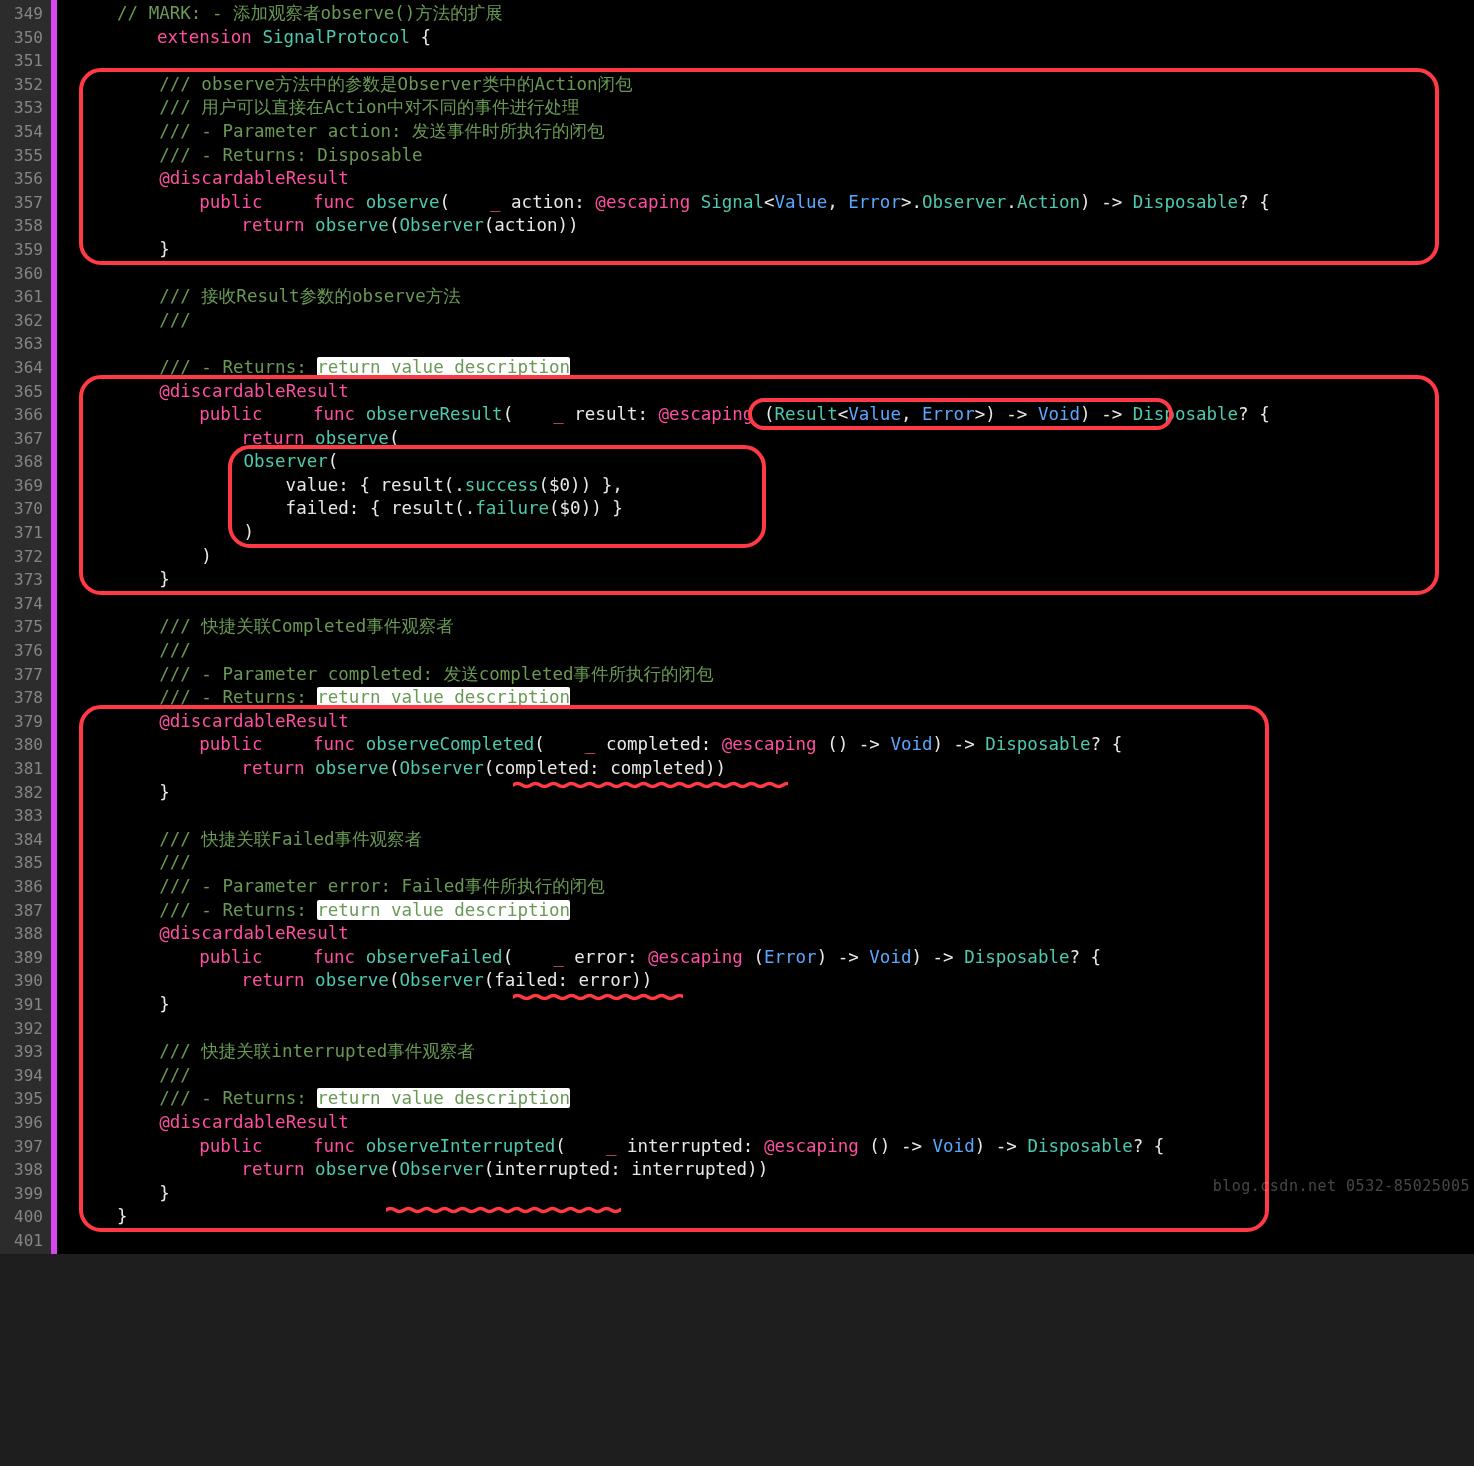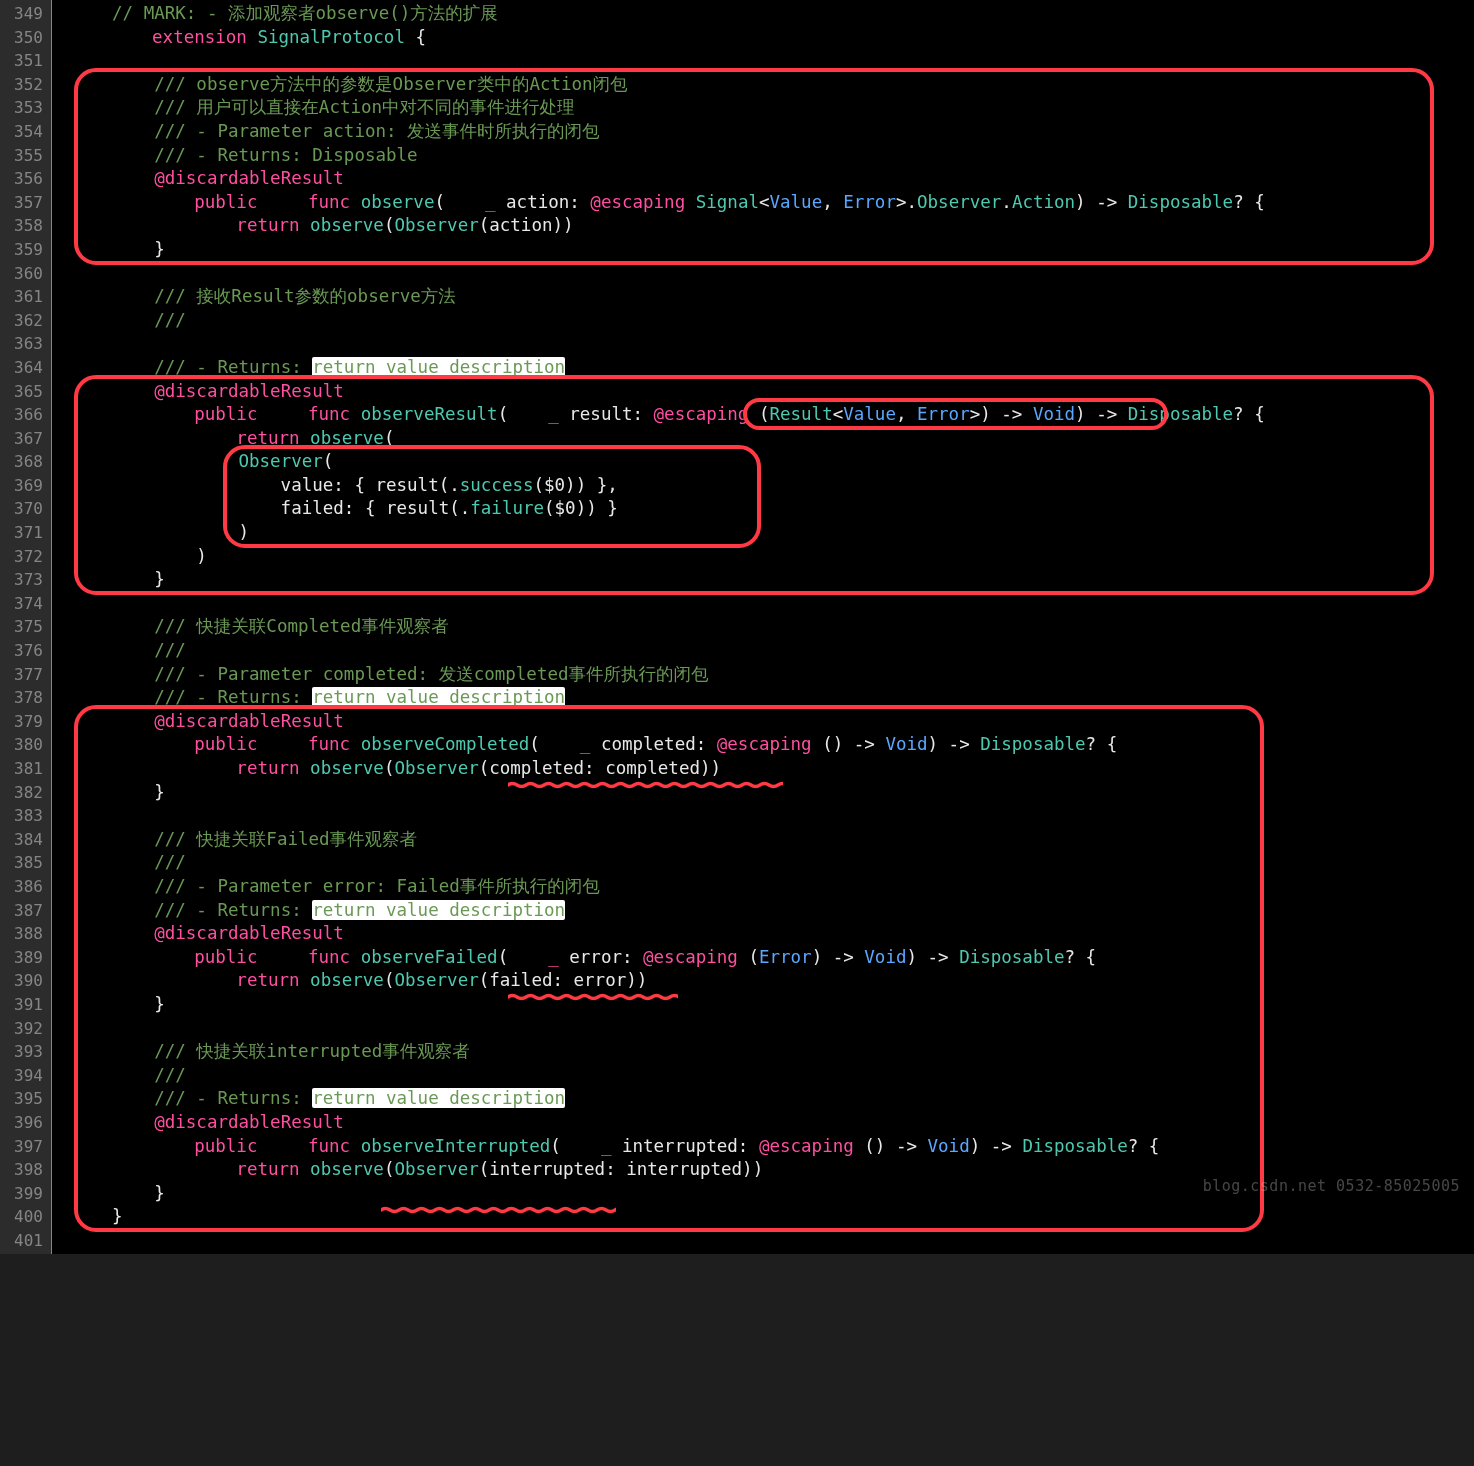--- a/index.html
+++ b/index.html
@@ -21,21 +21,21 @@
     display: flex;
     min-width: 1474px;
   }
   .gutter {
     background: #2c2c2c;
     padding: 2px 8px 2px 14px;
     text-align: right;
     color: #858585;
     user-select: none;
     font-size: 16px;
-    border-right: 1px solid #d946ef;
+    border-right: 6px solid #d946ef;
   }
   .gutter .ln {
     height: 23.6px;
     line-height: 23.6px;
   }
   .code {
     background: #000;
     padding: 2px 0 17px 18px;
     flex: 1;
     position: relative;
@@ -68,21 +68,21 @@
 
   .underl {
     position: absolute;
     height: 10px;
     pointer-events: none;
   }
   .underl svg { position:absolute; top:0; left:0; }
 
   .watermark {
     position: absolute;
-    right: 14px;
+    right: 4px;
     bottom: 58px;
     color: rgba(200,200,200,0.35);
     font-size: 15px;
     letter-spacing: 0.5px;
     pointer-events: none;
   }
 </style>
 </head>
 <body>
 

